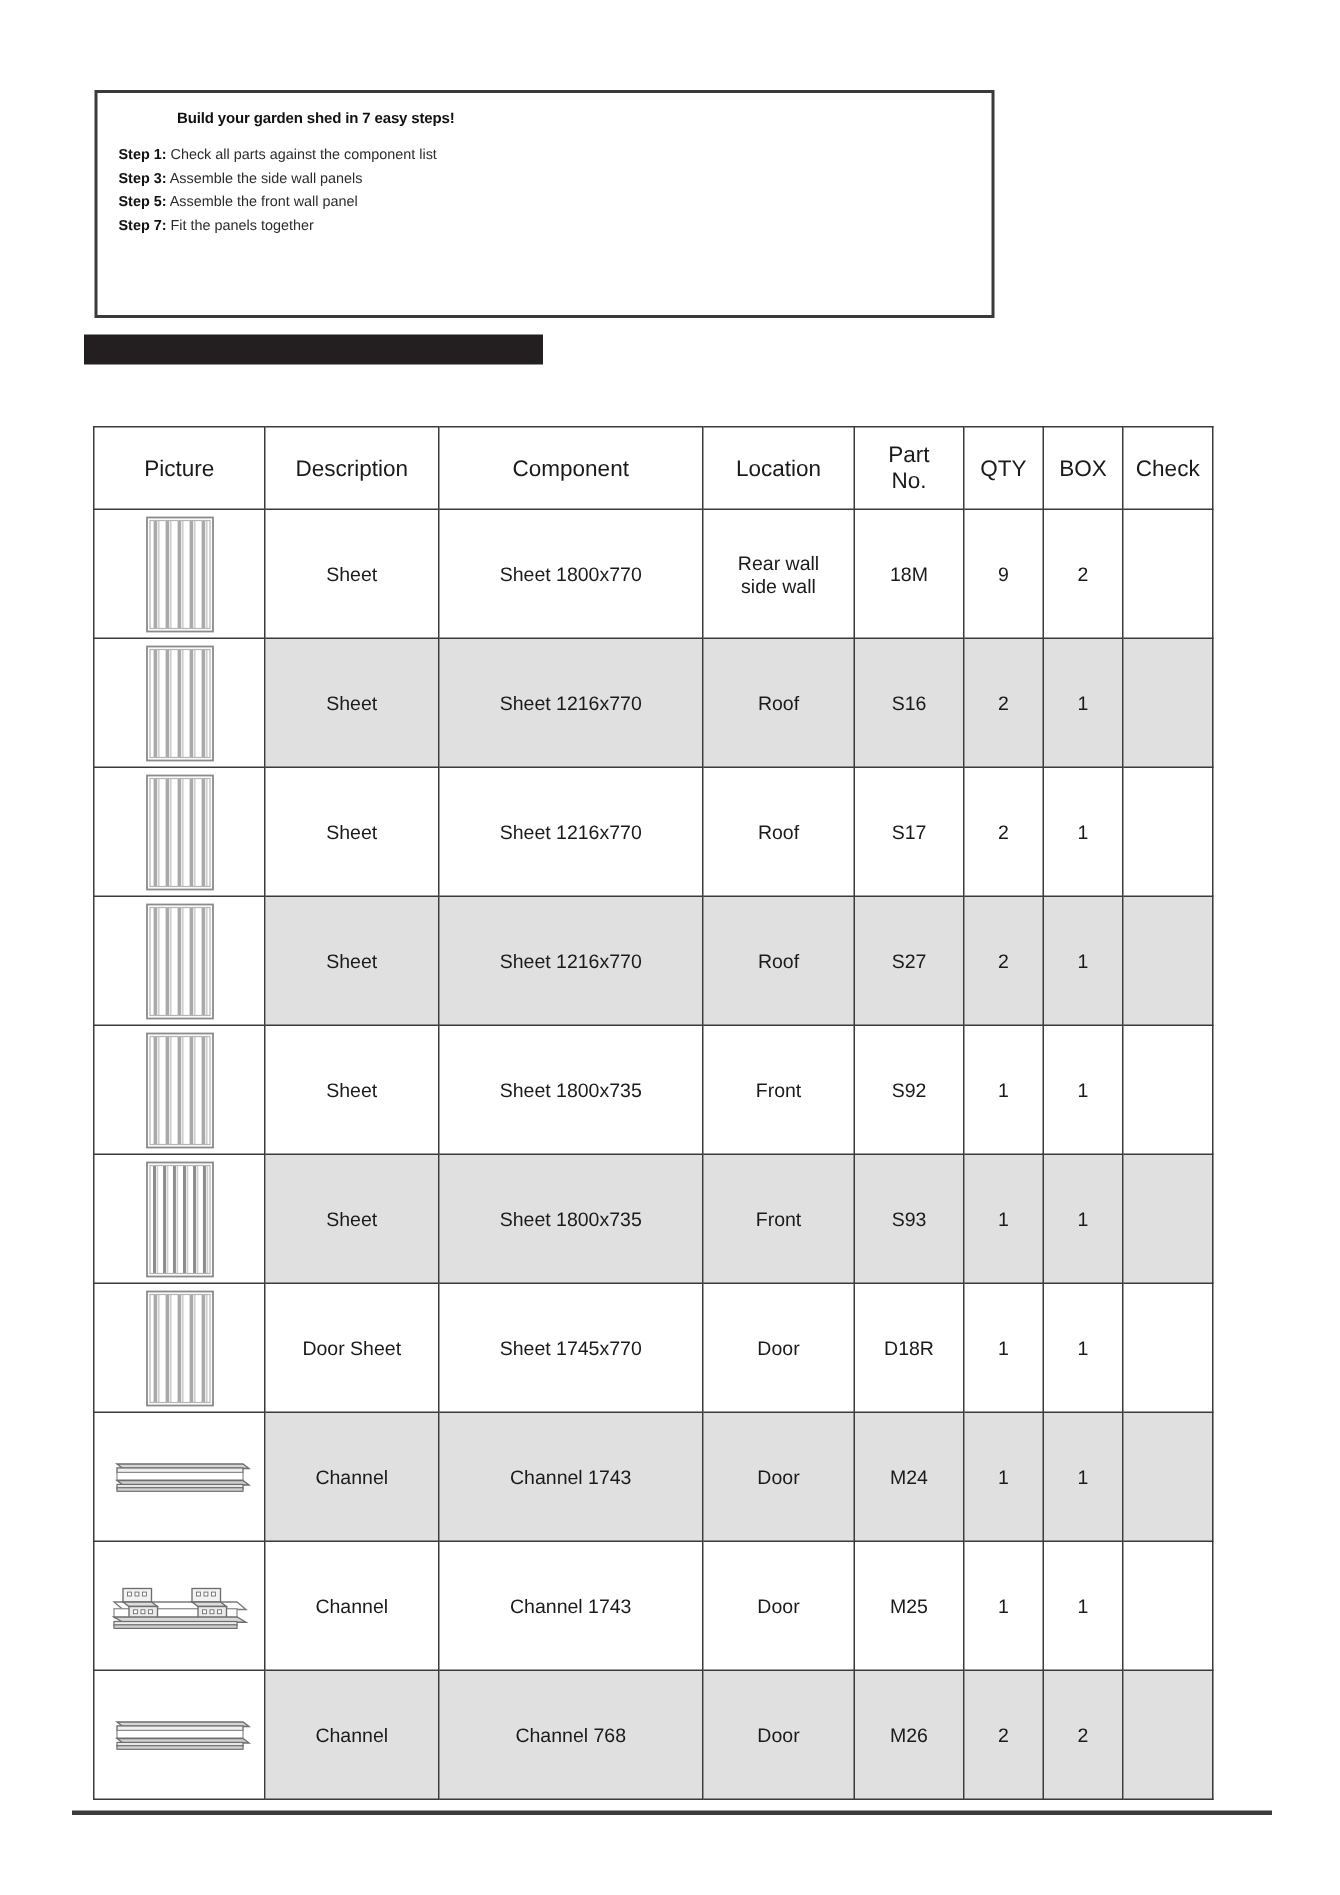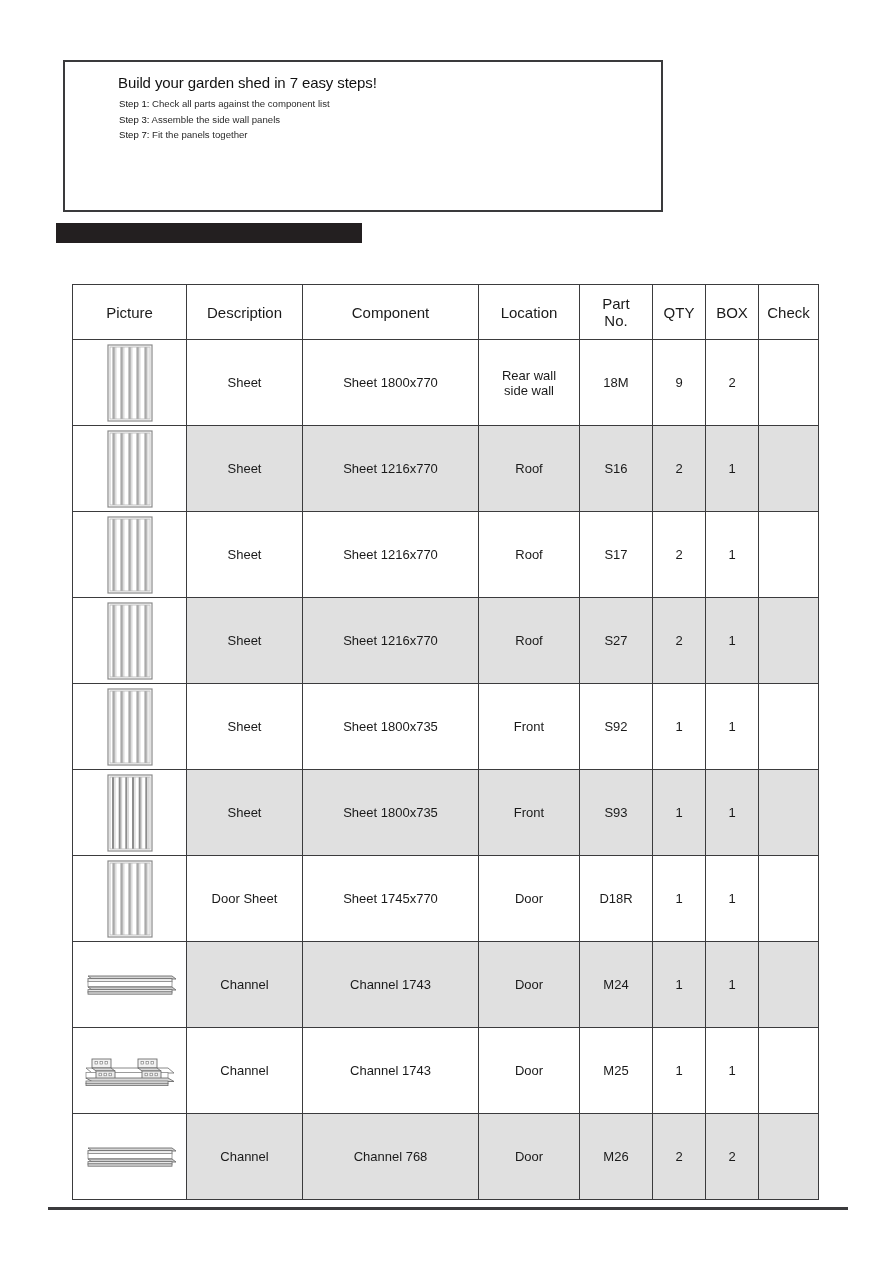--- a/index.html
+++ b/index.html
@@ -50,62 +50,61 @@
     height: 152px;
     border: 2px solid #3a3a3c;
     background: #fff;
     box-sizing: border-box;
     z-index: 10;
   }
   #steps-title {
     position: absolute;
     left: 14px;
     top: 12px;
-    font-size: 15px;
-    font-weight: normal;
+    font-size: 10px;
+    font-weight: bold;
     letter-spacing: -0.1px;
     color: #111;
     padding-left: 39px;
   }
   #steps-list {
     position: absolute;
     left: 14px;
     top: 34px;
     width: 560px;
   }
   .step-row {
     font-size: 9.6px;
     line-height: 15.6px;
     color: #2b2b2b;
     white-space: nowrap;
   }
   .step-label {
-    font-weight: normal;
+    font-weight: bold;
     color: #111;
-    margin-left: 40px;
   }
   .step-text {
     font-weight: normal;
   }
 
   
   #redaction-bar {
     position: absolute;
     left: 56px;
     top: 223px;
     width: 306px;
     height: 20px;
     background: #231f20;
     z-index: 10;
   }
 
   
   #parts-table {
     position: absolute;
-    left: 72px;
+    left: 62px;
     top: 284px;
     width: 742px;
     border-collapse: collapse;
     table-layout: fixed;
     z-index: 10;
     background: #fff;
   }
   #parts-table th,
   #parts-table td {
     border: 1.6px solid #3b3b3d;
@@ -172,20 +171,21 @@
 
 <div id="watermark-layer">
   <div id="wm-a" class="watermark-text">manualshive.com</div>
 </div>
 
 <div id="steps-box">
   <div id="steps-title">Build your garden shed in 7 easy steps!</div>
   <div id="steps-list">
       <div class="step-row"><span class="step-label">Step 1:</span><span class="step-text"> Check all parts against the component list</span></div>
       <div class="step-row"><span class="step-label">Step 3:</span><span class="step-text"> Assemble the side wall panels</span></div>
+      <div class="step-row"><span class="step-label">Step 5:</span><span class="step-text"> Assemble the front wall panel</span></div>
       <div class="step-row"><span class="step-label">Step 7:</span><span class="step-text"> Fit the panels together</span></div>
     </div>
 </div>
 
 <div id="redaction-bar"></div>
 
 <table id="parts-table">
   <colgroup>
     <col class="c-picture">
       <col class="c-description">

